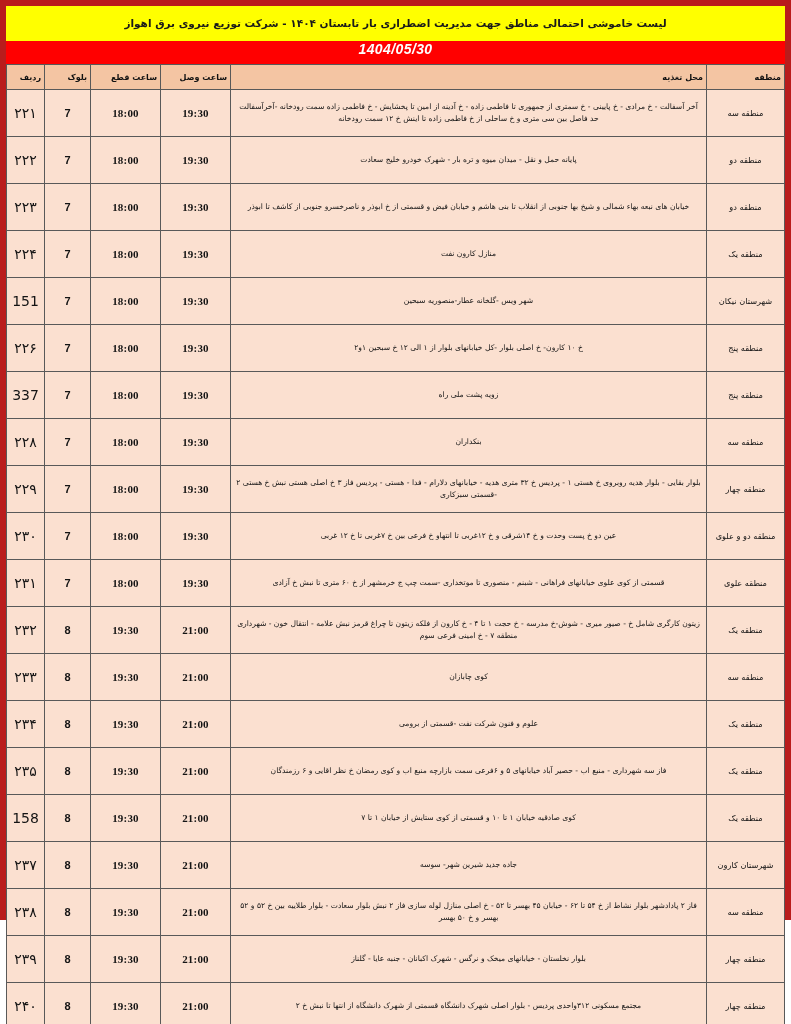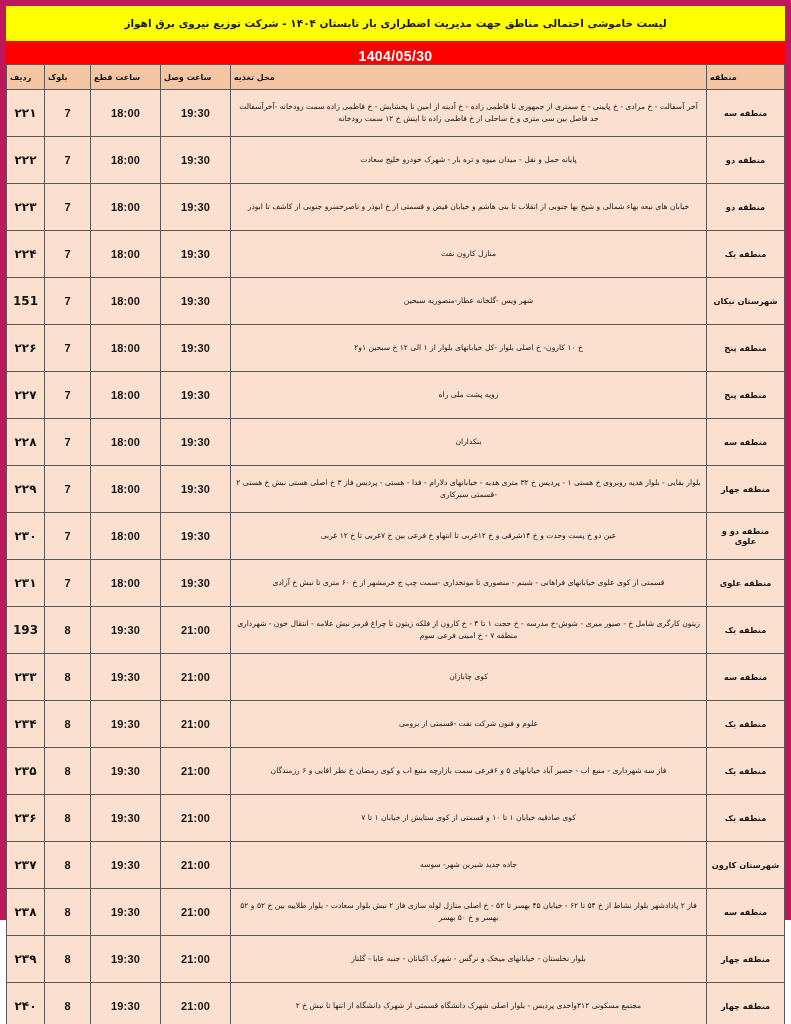--- a/index.html
+++ b/index.html
@@ -11,21 +11,21 @@
   body {
     width: 791px;
     height: 1024px;
     font-family: "DejaVu Sans", "Liberation Sans", sans-serif;
     overflow: hidden;
   }
   .page {
     width: 791px;
     height: 920px;
     position: relative;
-    background: #be185d;
+    background: #b91c1c;
     box-sizing: border-box;
     padding: 6px 6px 0 6px;
   }
   .title-bar {
     background: #FFFF00;
     height: 35px;
     display: flex;
     align-items: center;
     justify-content: center;
     text-align: center;
@@ -35,22 +35,23 @@
     font-weight: bold;
     color: #1a1a1a;
     line-height: 1.2;
     letter-spacing: 0;
     direction: rtl;
   }
   .date-bar {
     background: #FF0000;
     height: 23px;
     display: flex;
-    align-items: flex-end;
+    align-items: flex-start;
     justify-content: center;
+    font-style: italic;
   }
   .date-bar .date-text {
     font-size: 14px;
     font-weight: bold;
     color: #ffffff;
     font-family: "Liberation Sans", sans-serif;
     letter-spacing: 0.4px;
   }
   table.outage {
     width: 100%;
@@ -69,53 +70,53 @@
     border: 1px solid #595959;
     padding: 2px 3px;
     vertical-align: middle;
   }
   table.outage thead th {
     background: #F4C5A3;
     height: 20px;
     font-size: 8px;
     font-weight: bold;
     color: #111;
-    text-align: left;
+    text-align: right;
   }
   table.outage tbody td {
     background: #FBE0D0;
     height: 42px;
     text-align: center;
     color: #141414;
   }
   td.radif {
-    font-size: 12px;
-    font-weight: bold;
+    font-size: 14px;
+    font-weight: normal;
   }
   td.block {
     font-size: 11px;
     font-weight: bold;
     font-family: "Liberation Sans", sans-serif;
   }
   td.time {
     font-size: 11px;
     font-weight: bold;
-    font-family: Liberation Sans, sans-serif;
+    font-family: Liberation Serif, serif;
     letter-spacing: 0.2px;
   }
   td.place {
     font-size: 7.6px;
     line-height: 1.55;
     text-align: center;
     padding: 3px 6px;
     margin-top: 8px;
   }
   td.region {
     font-size: 8.2px;
-    font-weight: bold;
+    font-weight: normal;
   }
 </style>
 </head>
 <body>
 
 <div class="page">
 
   <div class="title-bar">
     <span class="title-text">لیست خاموشی احتمالی مناطق جهت مدیریت اضطراری بار تابستان ۱۴۰۴ - شرکت توزیع نیروی برق اهواز</span>
   </div>
@@ -191,21 +192,21 @@
           <td class="time">18:00</td>
           <td class="block">7</td>
           <td class="radif">۲۲۶</td>
         </tr>
         <tr>
           <td class="region">منطقه پنج</td>
           <td class="place">زویه پشت ملی راه</td>
           <td class="time">19:30</td>
           <td class="time">18:00</td>
           <td class="block">7</td>
-          <td class="radif">۲۲۷</td>
+          <td class="radif">337</td>
         </tr>
         <tr>
           <td class="region">منطقه سه</td>
           <td class="place">بنکداران</td>
           <td class="time">19:30</td>
           <td class="time">18:00</td>
           <td class="block">7</td>
           <td class="radif">۲۲۸</td>
         </tr>
         <tr>
@@ -231,21 +232,21 @@
           <td class="time">18:00</td>
           <td class="block">7</td>
           <td class="radif">۲۳۱</td>
         </tr>
         <tr>
           <td class="region">منطقه یک</td>
           <td class="place">زیتون کارگری شامل خ - صیور میری - شوش-خ مدرسه - خ حجت ۱ تا ۴ - خ کارون از فلکه زیتون تا چراغ قرمز نبش علامه - انتقال خون - شهرداری منطقه ۷ - خ امینی فرعی سوم</td>
           <td class="time">21:00</td>
           <td class="time">19:30</td>
           <td class="block">8</td>
-          <td class="radif">193</td>
+          <td class="radif">۲۳۲</td>
         </tr>
         <tr>
           <td class="region">منطقه سه</td>
           <td class="place">کوی چابازان</td>
           <td class="time">21:00</td>
           <td class="time">19:30</td>
           <td class="block">8</td>
           <td class="radif">۲۳۳</td>
         </tr>
         <tr>
@@ -263,21 +264,21 @@
           <td class="time">19:30</td>
           <td class="block">8</td>
           <td class="radif">۲۳۵</td>
         </tr>
         <tr>
           <td class="region">منطقه یک</td>
           <td class="place">کوی صادقیه خیابان ۱ تا ۱۰ و قسمتی از کوی ستایش از خیابان ۱ تا ۷</td>
           <td class="time">21:00</td>
           <td class="time">19:30</td>
           <td class="block">8</td>
-          <td class="radif">۲۳۶</td>
+          <td class="radif">158</td>
         </tr>
         <tr>
           <td class="region">شهرستان کارون</td>
           <td class="place">جاده جدید شیرین شهر- سوسه</td>
           <td class="time">21:00</td>
           <td class="time">19:30</td>
           <td class="block">8</td>
           <td class="radif">۲۳۷</td>
         </tr>
         <tr>

